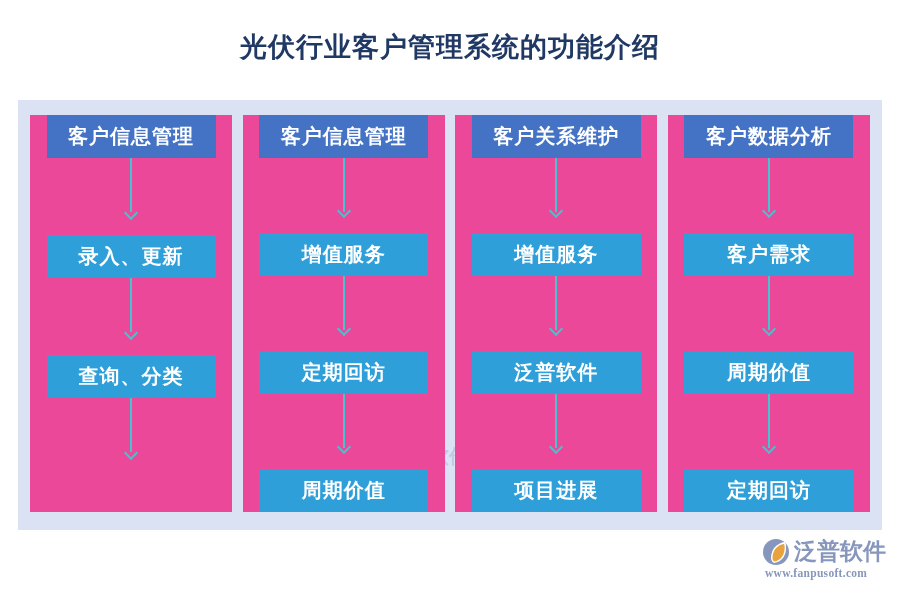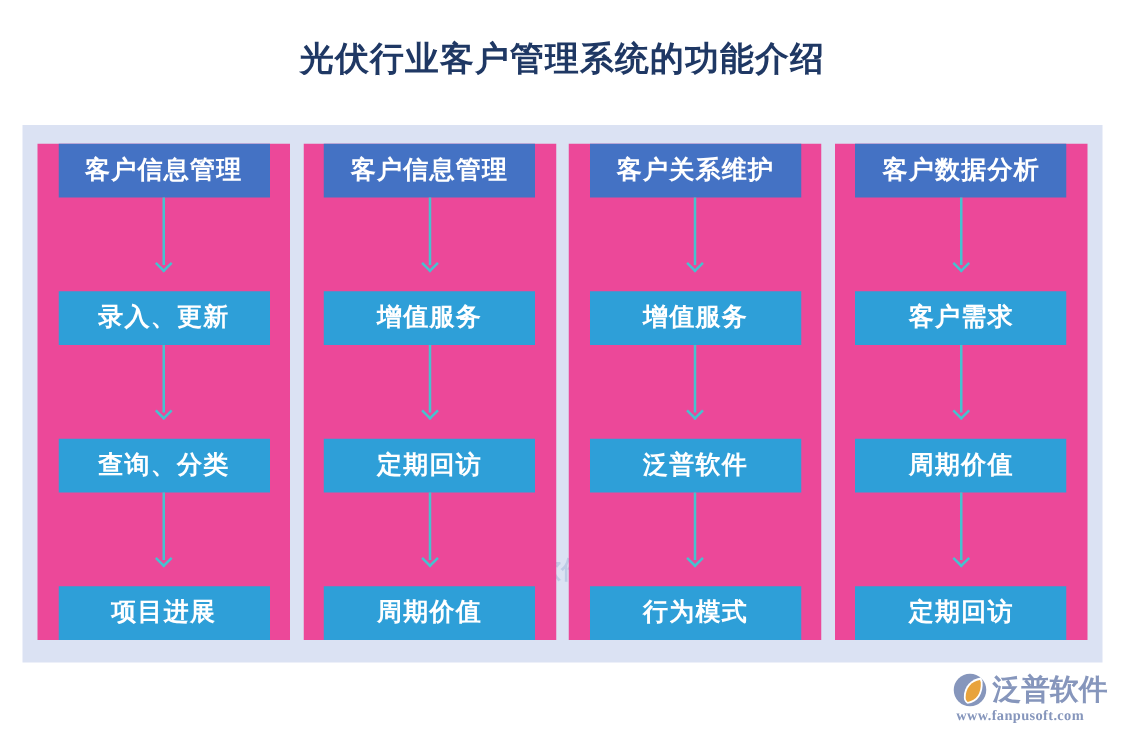--- a/index.html
+++ b/index.html
@@ -210,59 +210,58 @@
       <div class="node-box step">录入、更新</div>
       <div class="arrow">
           <span class="shaft"></span>
           <span class="head-v"></span>
         </div>
       <div class="node-box step">查询、分类</div>
       <div class="arrow">
           <span class="shaft"></span>
           <span class="head-v"></span>
         </div>
+    </div>
+
+    <div class="flow-column">
+      <div class="node-box head">客户信息管理</div>
+      <div class="arrow">
+          <span class="shaft"></span>
+          <span class="head-v"></span>
+        </div>
+      <div class="node-box step">增值服务</div>
+      <div class="arrow">
+          <span class="shaft"></span>
+          <span class="head-v"></span>
+        </div>
+      <div class="node-box step">定期回访</div>
+      <div class="arrow">
+          <span class="shaft"></span>
+          <span class="head-v"></span>
+        </div>
+      <div class="node-box step">周期价值</div>
+    </div>
+
+    <div class="flow-column">
+      <div class="node-box head">客户关系维护</div>
+      <div class="arrow">
+          <span class="shaft"></span>
+          <span class="head-v"></span>
+        </div>
+      <div class="node-box step">增值服务</div>
+      <div class="arrow">
+          <span class="shaft"></span>
+          <span class="head-v"></span>
+        </div>
+      <div class="node-box step">泛普软件</div>
+      <div class="arrow">
+          <span class="shaft"></span>
+          <span class="head-v"></span>
+        </div>
       <div class="node-box step">项目进展</div>
-    </div>
-
-    <div class="flow-column">
-      <div class="node-box head">客户信息管理</div>
-      <div class="arrow">
-          <span class="shaft"></span>
-          <span class="head-v"></span>
-        </div>
-      <div class="node-box step">增值服务</div>
-      <div class="arrow">
-          <span class="shaft"></span>
-          <span class="head-v"></span>
-        </div>
-      <div class="node-box step">定期回访</div>
-      <div class="arrow">
-          <span class="shaft"></span>
-          <span class="head-v"></span>
-        </div>
-      <div class="node-box step">周期价值</div>
-    </div>
-
-    <div class="flow-column">
-      <div class="node-box head">客户关系维护</div>
-      <div class="arrow">
-          <span class="shaft"></span>
-          <span class="head-v"></span>
-        </div>
-      <div class="node-box step">增值服务</div>
-      <div class="arrow">
-          <span class="shaft"></span>
-          <span class="head-v"></span>
-        </div>
-      <div class="node-box step">泛普软件</div>
-      <div class="arrow">
-          <span class="shaft"></span>
-          <span class="head-v"></span>
-        </div>
-      <div class="node-box step">行为模式</div>
     </div>
 
     <div class="flow-column">
       <div class="node-box head">客户数据分析</div>
       <div class="arrow">
           <span class="shaft"></span>
           <span class="head-v"></span>
         </div>
       <div class="node-box step">客户需求</div>
       <div class="arrow">

